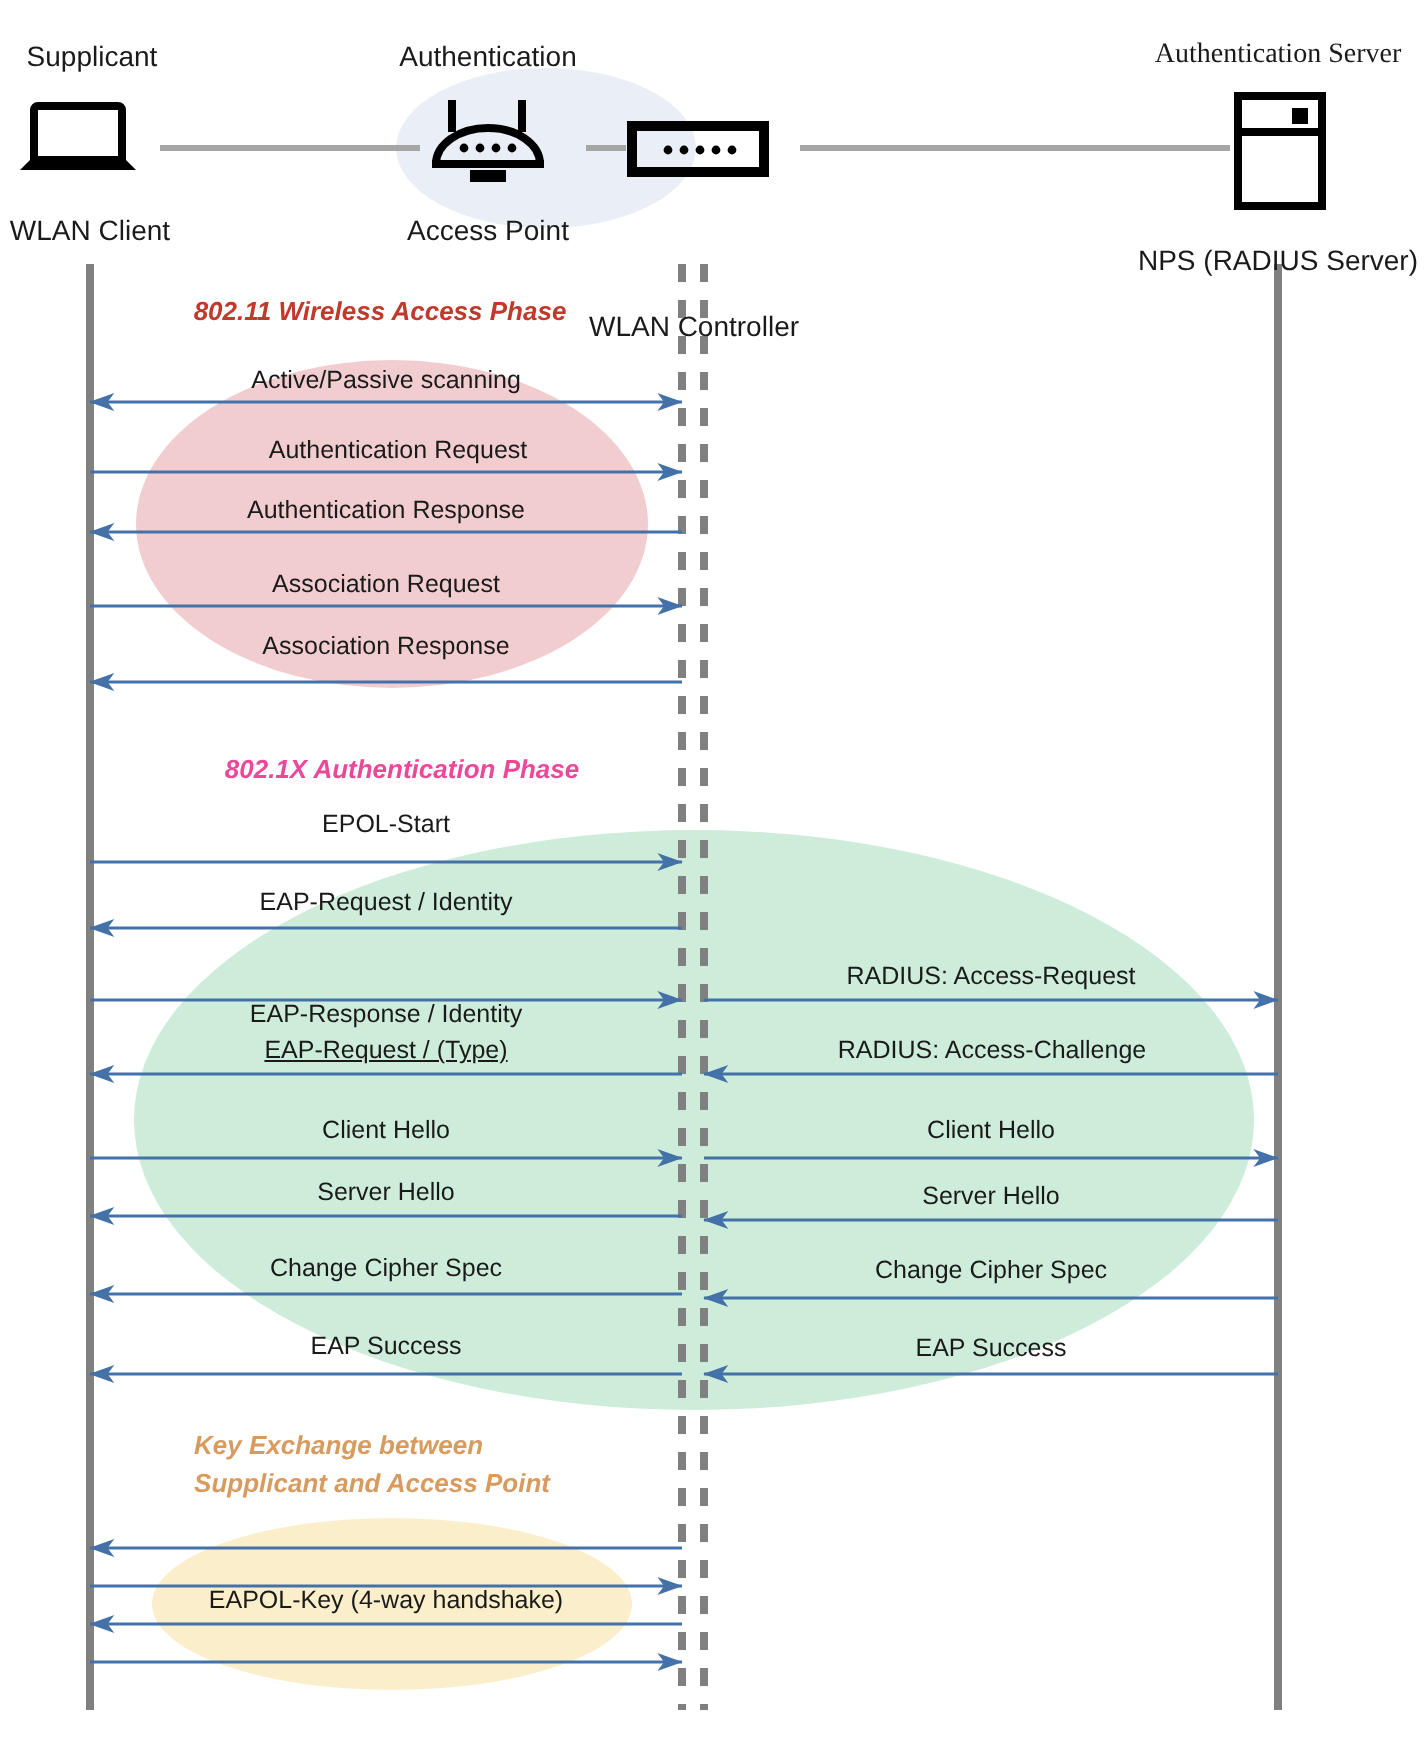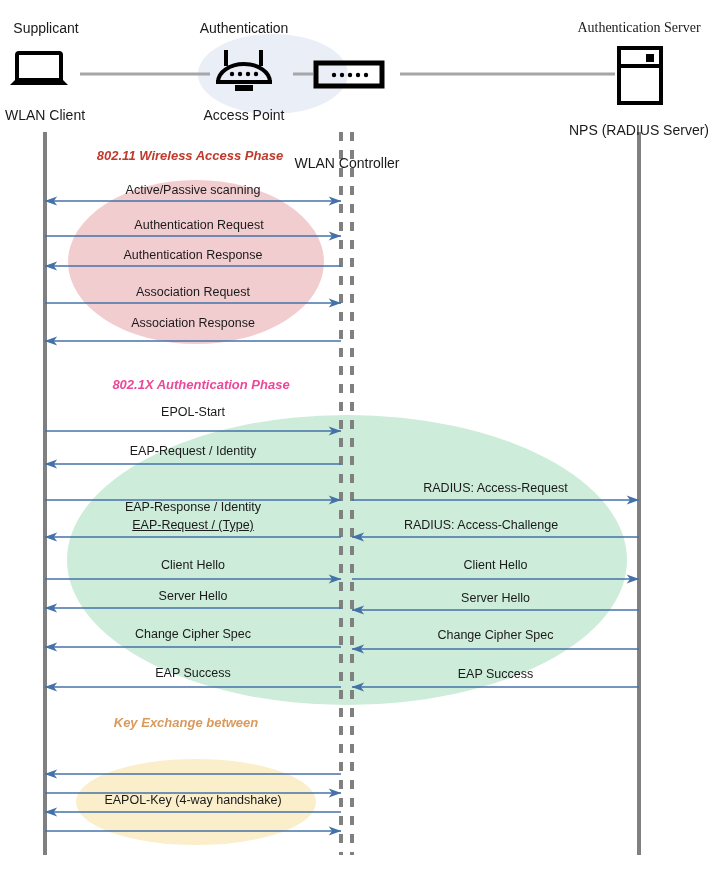--- a/index.html
+++ b/index.html
@@ -116,35 +116,36 @@
       <div class="lbl msg ctr" style="left:193px;top:285px;">Association Request</div>
       <div class="lbl msg ctr" style="left:193px;top:316px;">Association Response</div>
       <div class="lbl phase-title ctr" style="left:190px;top:146px;color:#c0392b;line-height:19px;">
         <div>802.11 Wireless Access Phase</div>
       </div>
       <div class="lbl msg ctr" style="left:193px;top:405px;">EPOL-Start</div>
       <div class="lbl msg ctr" style="left:193px;top:444px;">EAP-Request / Identity</div>
       <div class="lbl msg ctr" style="left:193px;top:481px;margin-top:19px;">EAP-Response / Identity</div>
       <div class="lbl msg ctr" style="left:495.5px;top:481px;">RADIUS: Access-Request</div>
       <div class="lbl msg ctr" style="left:193px;top:518px;text-decoration:underline;">EAP-Request / (Type)</div>
-      <div class="lbl msg ctr" style="left:481px;top:518px;">RADIUS: Access-Challenge</div>
+      <div class="lbl msg ctr" style="left:496px;top:518px;">RADIUS: Access-Challenge</div>
       <div class="lbl msg ctr" style="left:193px;top:558px;">Client Hello</div>
       <div class="lbl msg ctr" style="left:495.5px;top:558px;">Client Hello</div>
       <div class="lbl msg ctr" style="left:193px;top:589px;">Server Hello</div>
       <div class="lbl msg ctr" style="left:495.5px;top:591px;">Server Hello</div>
       <div class="lbl msg ctr" style="left:193px;top:627px;">Change Cipher Spec</div>
       <div class="lbl msg ctr" style="left:495.5px;top:628px;">Change Cipher Spec</div>
       <div class="lbl msg ctr" style="left:193px;top:666px;">EAP Success</div>
       <div class="lbl msg ctr" style="left:495.5px;top:667px;">EAP Success</div>
       <div class="lbl phase-title ctr" style="left:201px;top:375px;color:#ec4899;line-height:19px;">
         <div>802.1X Authentication Phase</div>
       </div>
       <div class="lbl msg ctr" style="left:193px;top:793px;">EAPOL-Key (4-way handshake)</div>
       <div class="lbl phase-title ctr" style="left:186px;top:713px;color:#d99a5e;line-height:19px;">
         <div>Key Exchange between</div>
+        <div>Supplicant and Access Point</div>
       </div>
       <div class="lbl hdr-top ctr" style="left:46px;top:20px;">Supplicant</div>
       <div class="lbl hdr-bot ctr" style="left:45px;top:107px;">WLAN Client</div>
       <div class="lbl hdr-top ctr" style="left:244px;top:20px;">Authentication</div>
       <div class="lbl hdr-bot ctr" style="left:244px;top:107px;">Access Point</div>
       <div class="lbl hdr-bot ctr" style="left:347px;top:107px;margin-top:48px;">WLAN Controller</div>
       <div class="lbl hdr-top ctr" style="left:639px;top:20px;font-family:Liberation Serif, serif;">Authentication Server</div>
       <div class="lbl hdr-bot ctr" style="left:639px;top:122px;">NPS (RADIUS Server)</div>
     </div>
 </div>

